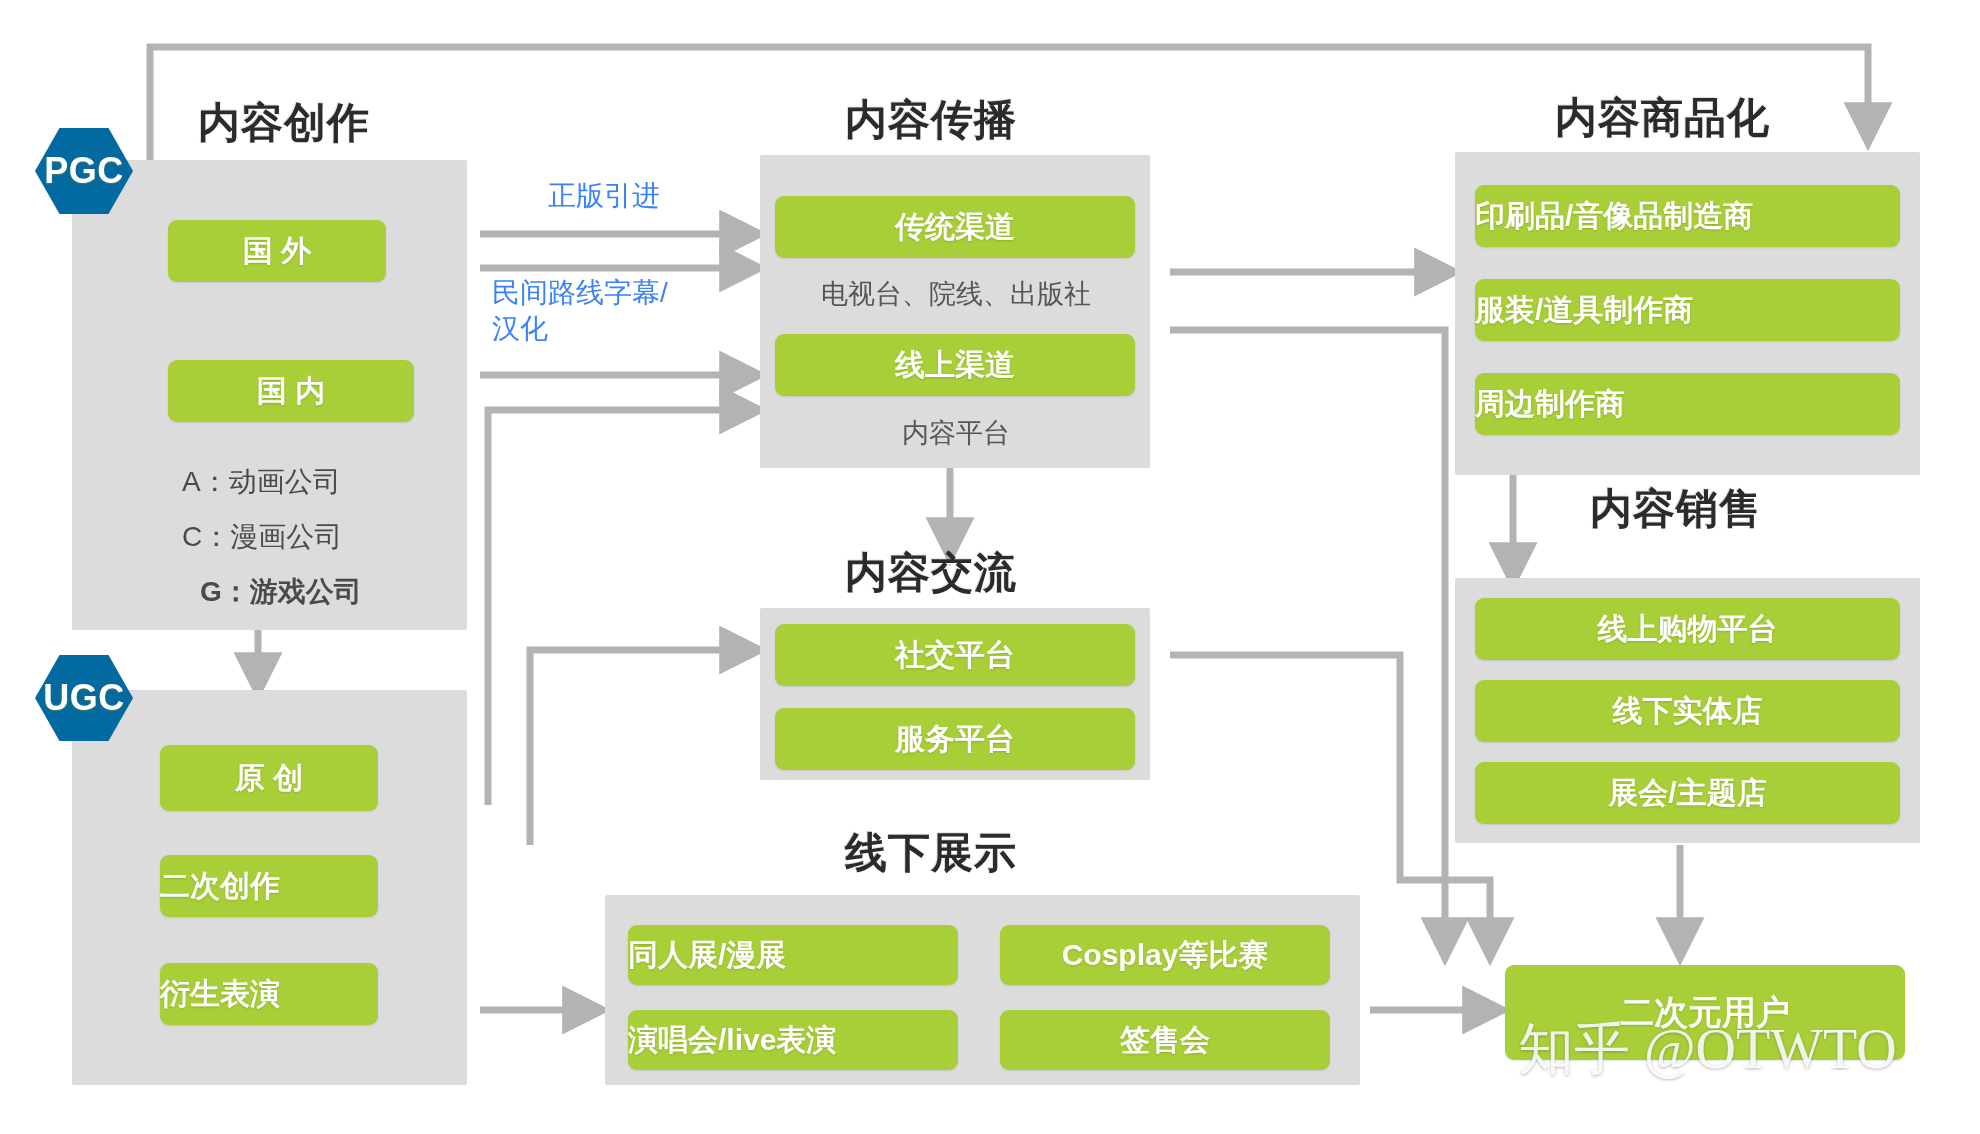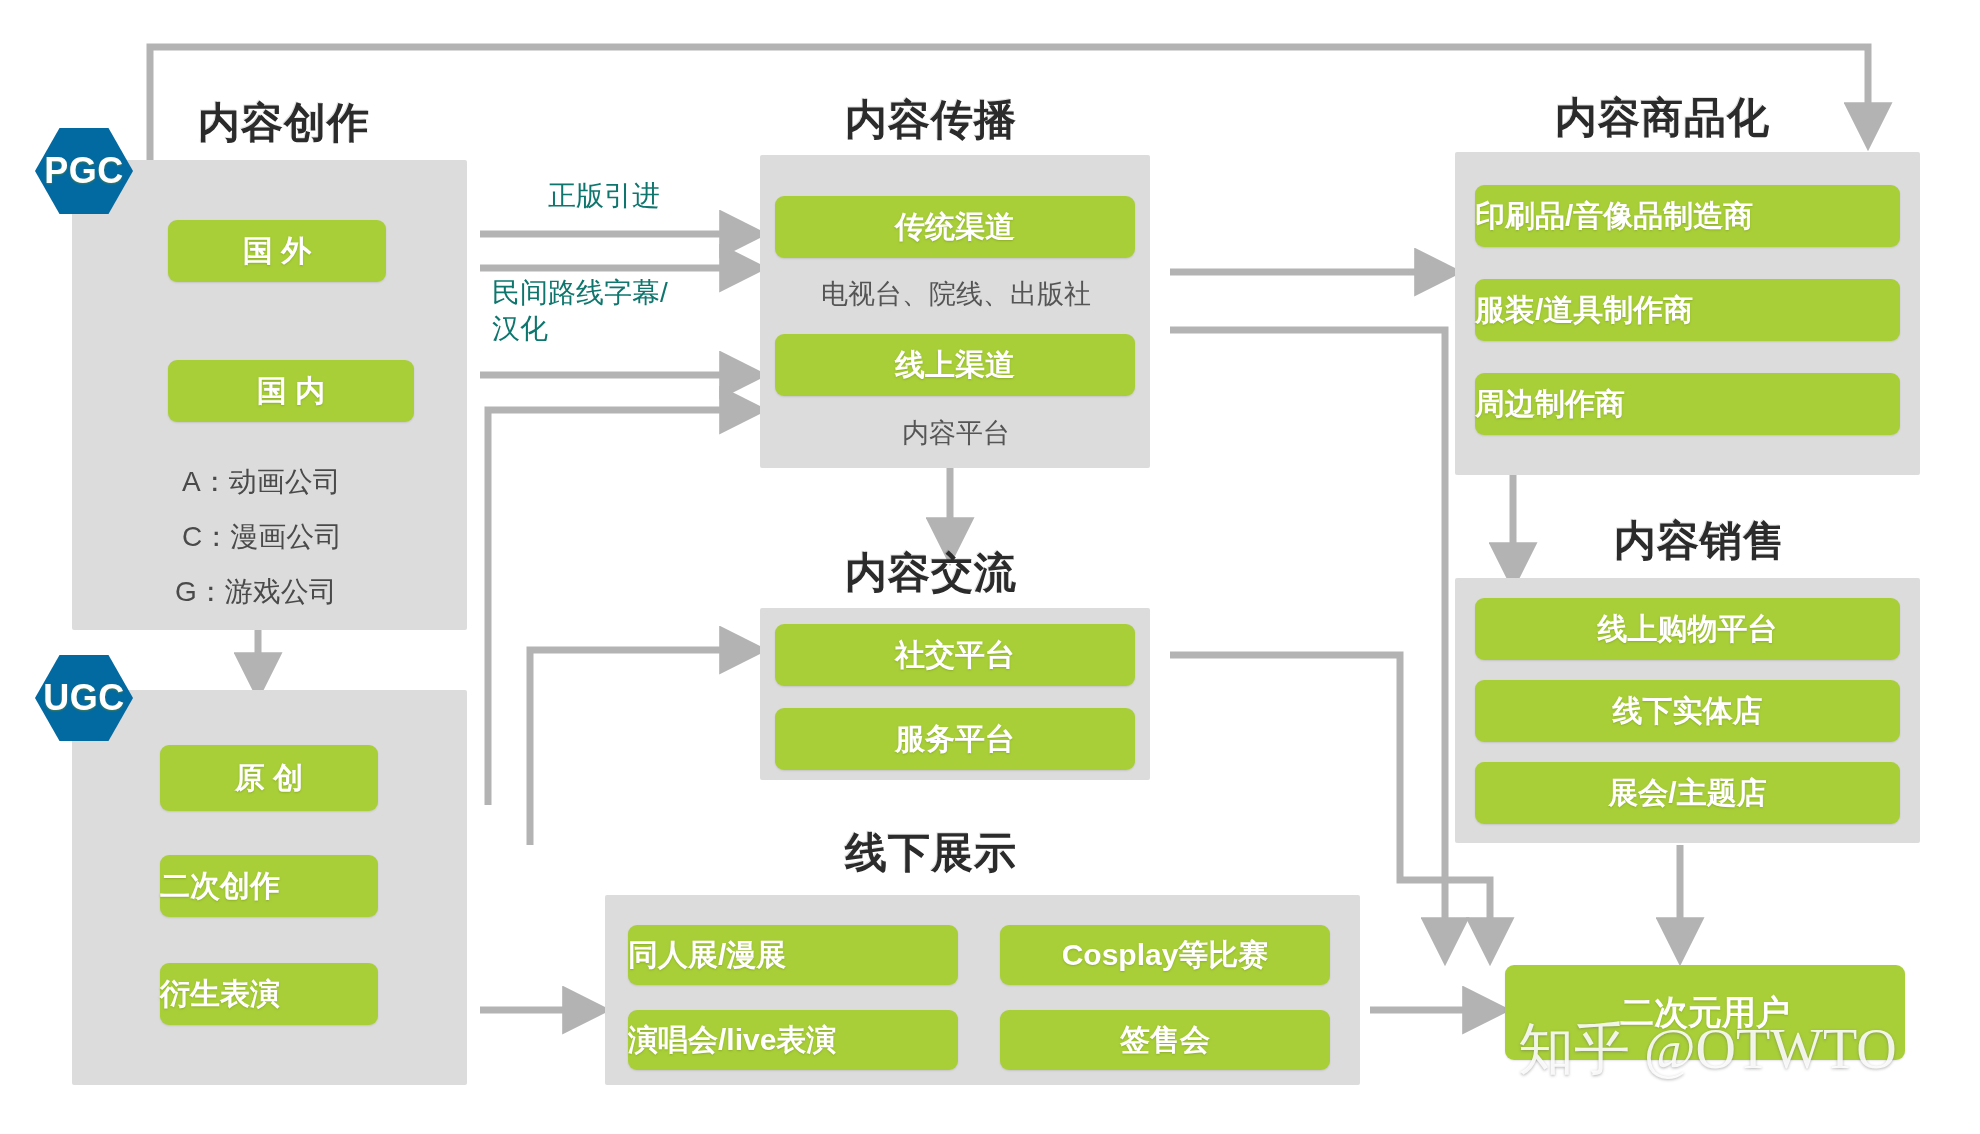--- a/index.html
+++ b/index.html
@@ -12,21 +12,21 @@
   .sect-title{position:absolute;color:#2b2b2b;font-weight:bold;font-size:42px;
               letter-spacing:1px;white-space:nowrap;
               text-shadow:1px 1px 0 #fff,-1px -1px 0 rgba(0,0,0,.12);}
   .gbox{position:absolute;background:#a8cf38;border-radius:9px;color:#ffffff;
         font-weight:bold;font-size:30px;display:flex;align-items:center;
         text-shadow:0 1px 2px rgba(120,150,30,.55);
         box-shadow:0 1px 2px rgba(0,0,0,.10);}
   .gbox.c{justify-content:center;}
   .gbox.l{justify-content:flex-start;}
   .sub{position:absolute;color:#555;font-size:27px;white-space:nowrap;}
-  .note{position:absolute;color:#0f766e;font-size:28px;line-height:1.28;
+  .note{position:absolute;color:#3b82f6;font-size:28px;line-height:1.28;
         white-space:pre-line;}
   .hex{position:absolute;width:98px;height:86px;background:#0369a1;
        clip-path:polygon(25% 0,75% 0,100% 50%,75% 100%,25% 100%,0 50%);
        display:flex;align-items:center;justify-content:center;
        color:#fff;font-weight:bold;font-size:36px;letter-spacing:.5px;
        text-shadow:0 1px 2px rgba(110,140,30,.6);}
   .legend-row{position:absolute;color:#4a4a4a;font-size:28px;white-space:nowrap;}
   .wm{position:absolute;color:rgba(255,255,255,.88);font-size:56px;
       font-family:"Liberation Serif","DejaVu Serif",serif;white-space:nowrap;
       text-shadow:0 1px 3px rgba(90,90,90,.45);}
@@ -86,21 +86,21 @@
 
   <div class="gbox c" style="left:168px;top:220px;width:218px;height:62px;">
     <span>国 外</span>
   </div>
   <div class="gbox c" style="left:168px;top:360px;width:246px;height:62px;">
     <span>国 内</span>
   </div>
 
   <div class="legend-row" style="left:182px;top:463px;">A：动画公司</div>
   <div class="legend-row" style="left:182px;top:518px;">C：漫画公司</div>
-  <div class="legend-row" style="left:175px;top:573px;">G：游戏公司</div>
+  <div class="legend-row" style="left:200px;top:573px;font-weight:bold;">G：游戏公司</div>
 
   <div class="panel" style="left:72px;top:690px;width:395px;height:395px;"></div>
 
   <div class="hex" style="left:35px;top:655px;">
     <span>UGC</span>
   </div>
 
   <div class="gbox c" style="left:160px;top:745px;width:218px;height:66px;">
     <span>原 创</span>
   </div>
@@ -164,21 +164,21 @@
   <div class="gbox l" style="left:1475px;top:185px;width:425px;height:62px;">
     <span>印刷品/音像品制造商</span>
   </div>
   <div class="gbox l" style="left:1475px;top:279px;width:425px;height:62px;">
     <span>服装/道具制作商</span>
   </div>
   <div class="gbox l" style="left:1475px;top:373px;width:425px;height:62px;">
     <span>周边制作商</span>
   </div>
 
-  <div class="sect-title" style="left:1590px;top:513px;margin-left:24px;">内容销售</div>
+  <div class="sect-title" style="left:1590px;top:481px;">内容销售</div>
 
   <div class="panel" style="left:1455px;top:578px;width:465px;height:265px;"></div>
 
   <div class="gbox c" style="left:1475px;top:598px;width:425px;height:62px;">
     <span>线上购物平台</span>
   </div>
   <div class="gbox c" style="left:1475px;top:680px;width:425px;height:62px;">
     <span>线下实体店</span>
   </div>
   <div class="gbox c" style="left:1475px;top:762px;width:425px;height:62px;">

